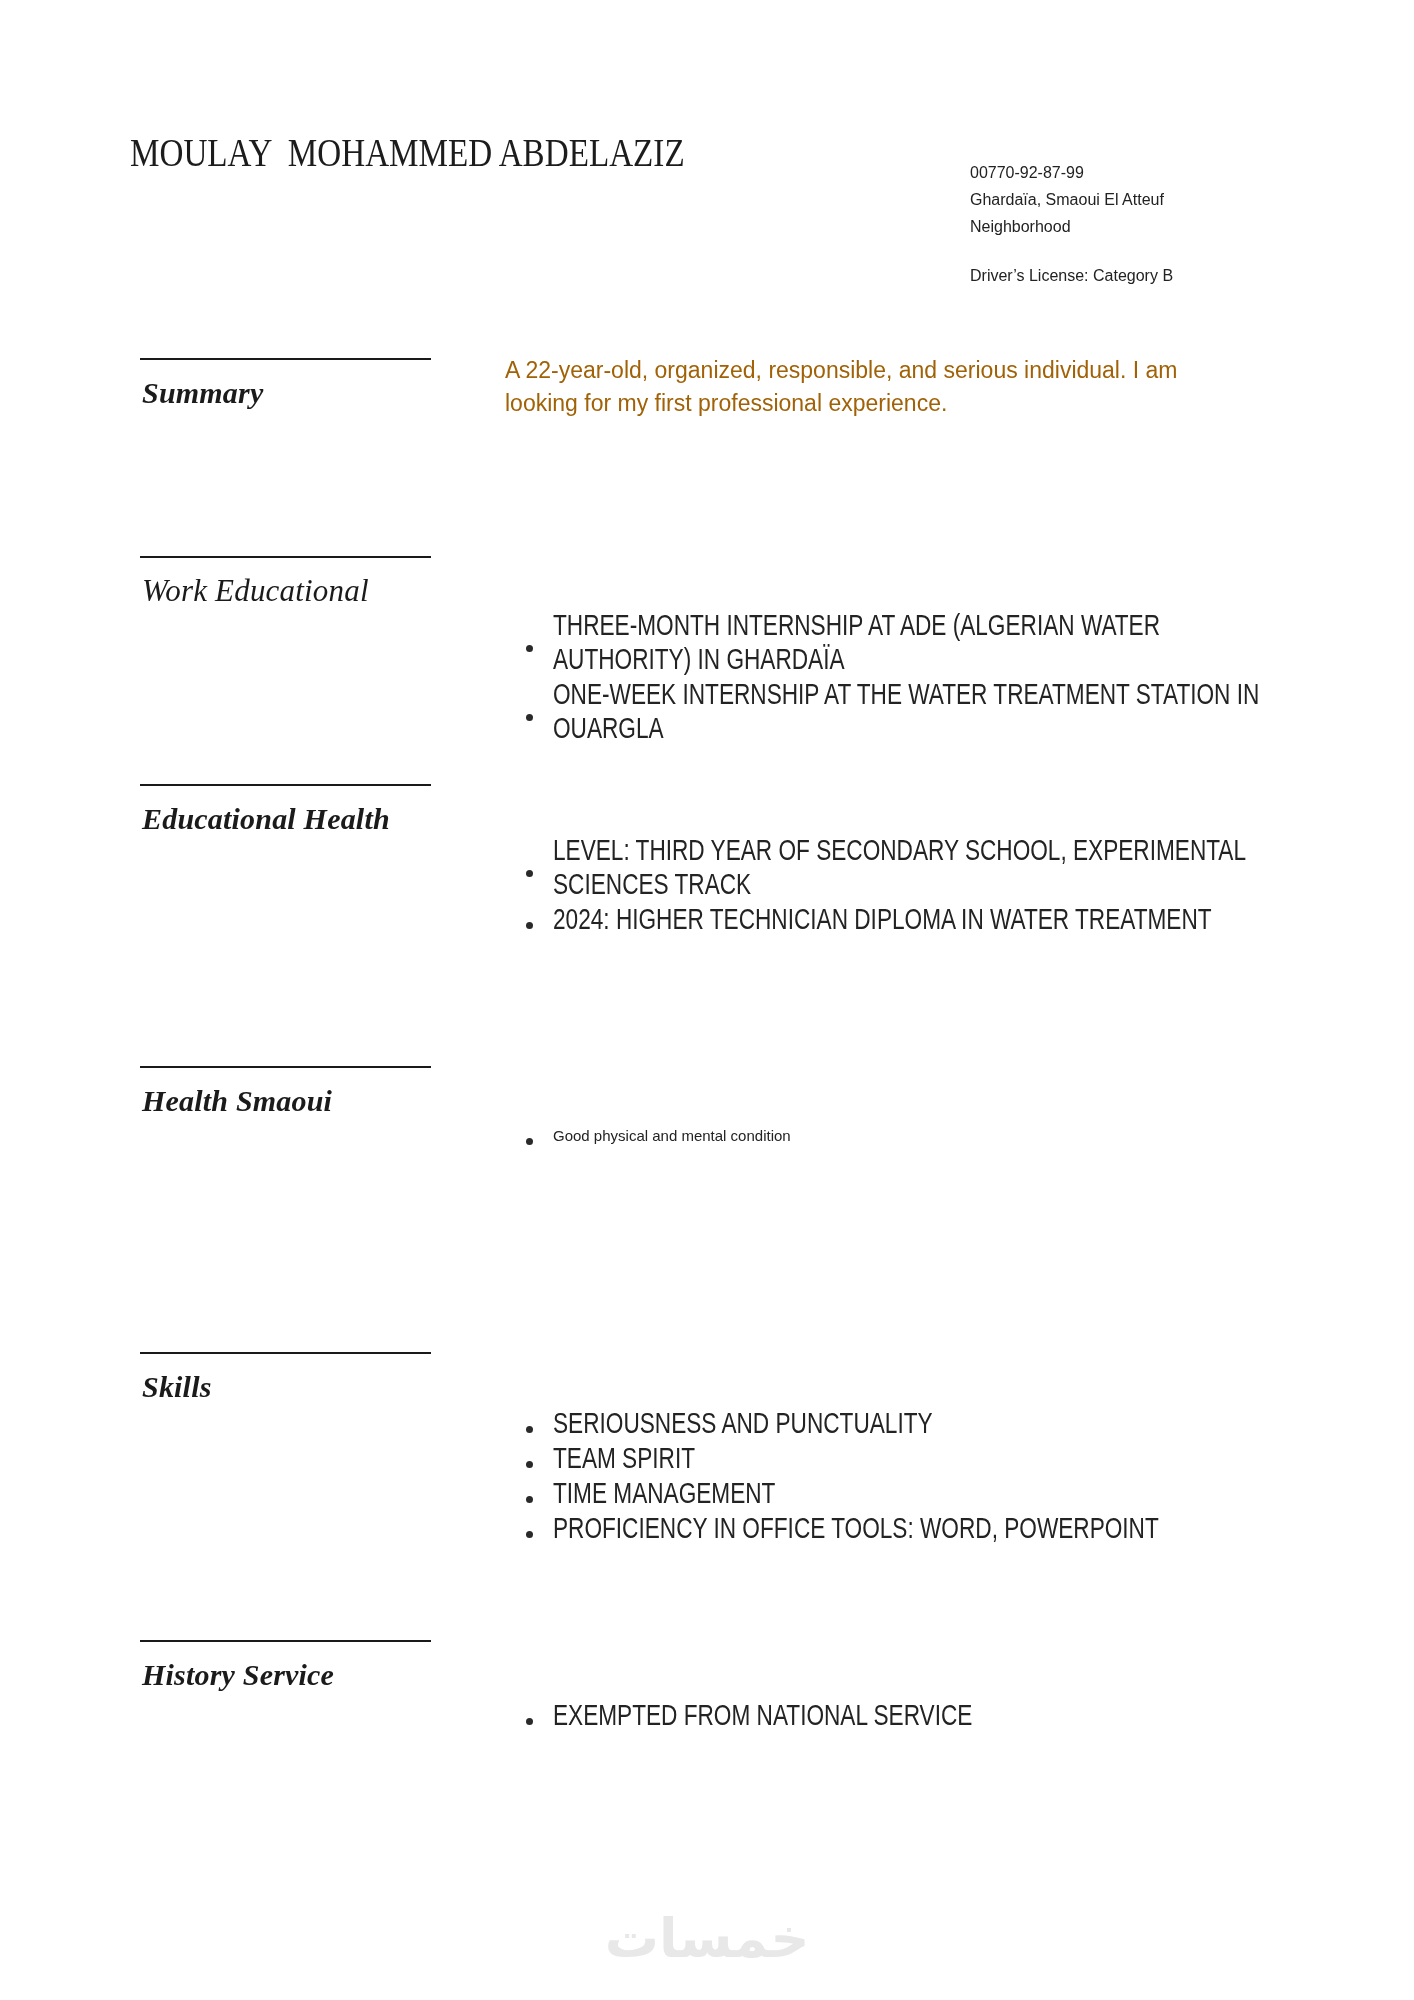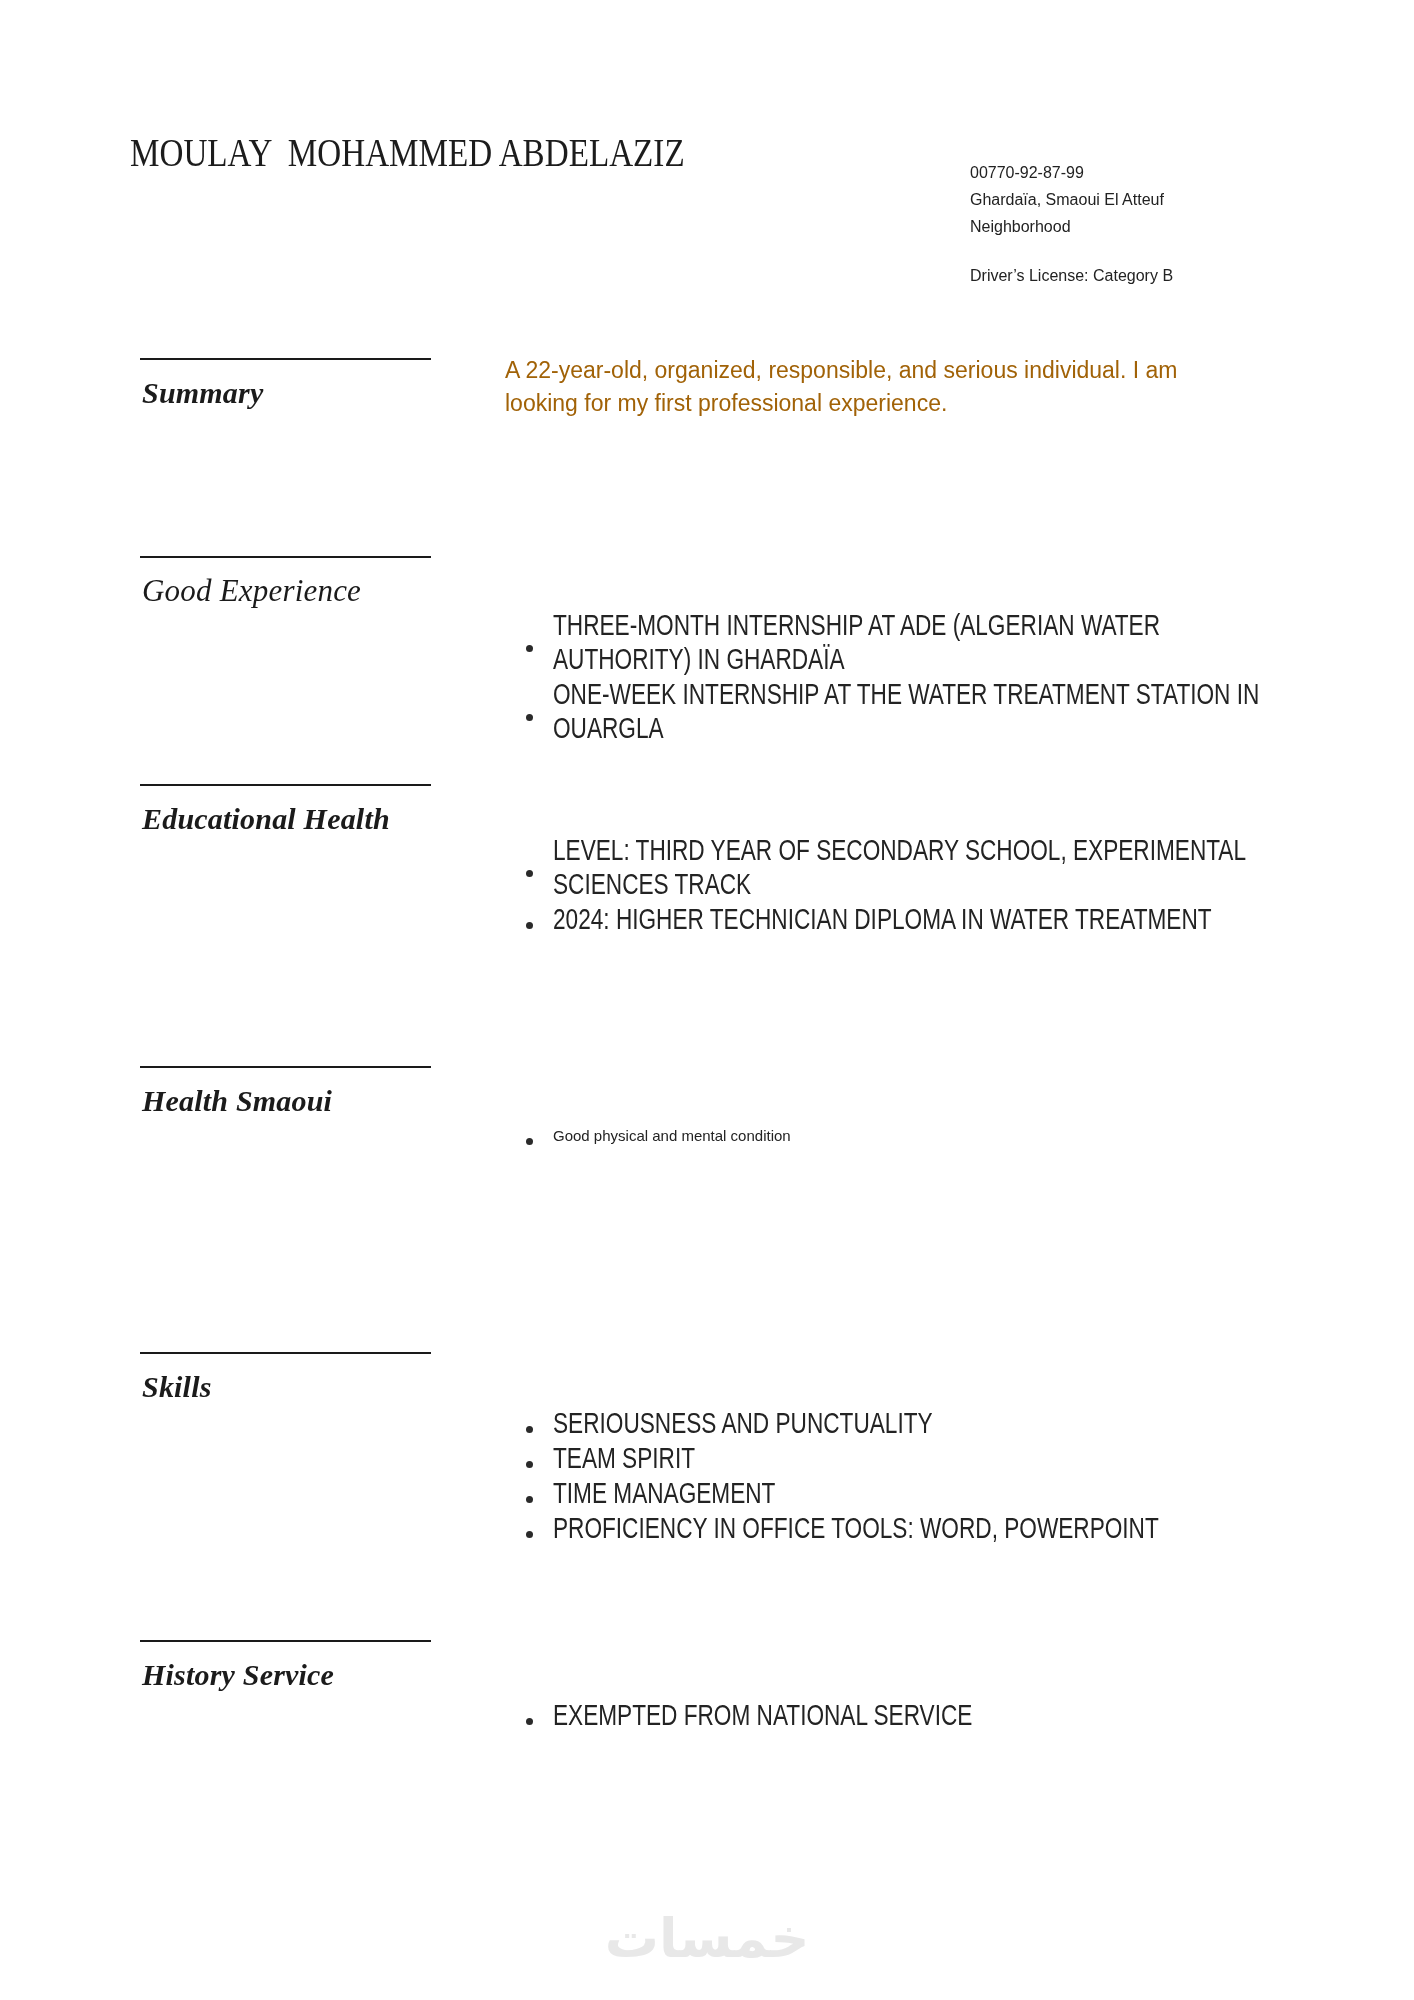--- a/index.html
+++ b/index.html
@@ -113,21 +113,21 @@
     </div>
     <div class="sec-right" style="margin-top:-4px">
       <p class="para">A 22-year-old, organized, responsible, and serious individual. I am
 looking for my first professional experience.</p>
     </div>
   </section>
 
   <section class="sec" style="top:556px">
     <div class="sec-left">
       <div class="rule"></div>
-      <h2 class="sec-title regular">Good Experience</h2>
+      <h2 class="sec-title regular">Work Educational</h2>
     </div>
     <div class="sec-right" style="margin-top:52px">
       <ul class="blist">
         <li class="bullet">
           <span class="marker"></span>
           <span class="btext caps">THREE-MONTH INTERNSHIP AT ADE (ALGERIAN WATER
 AUTHORITY) IN GHARDAÏA</span>
         </li>
         <li class="bullet">
           <span class="marker"></span>

